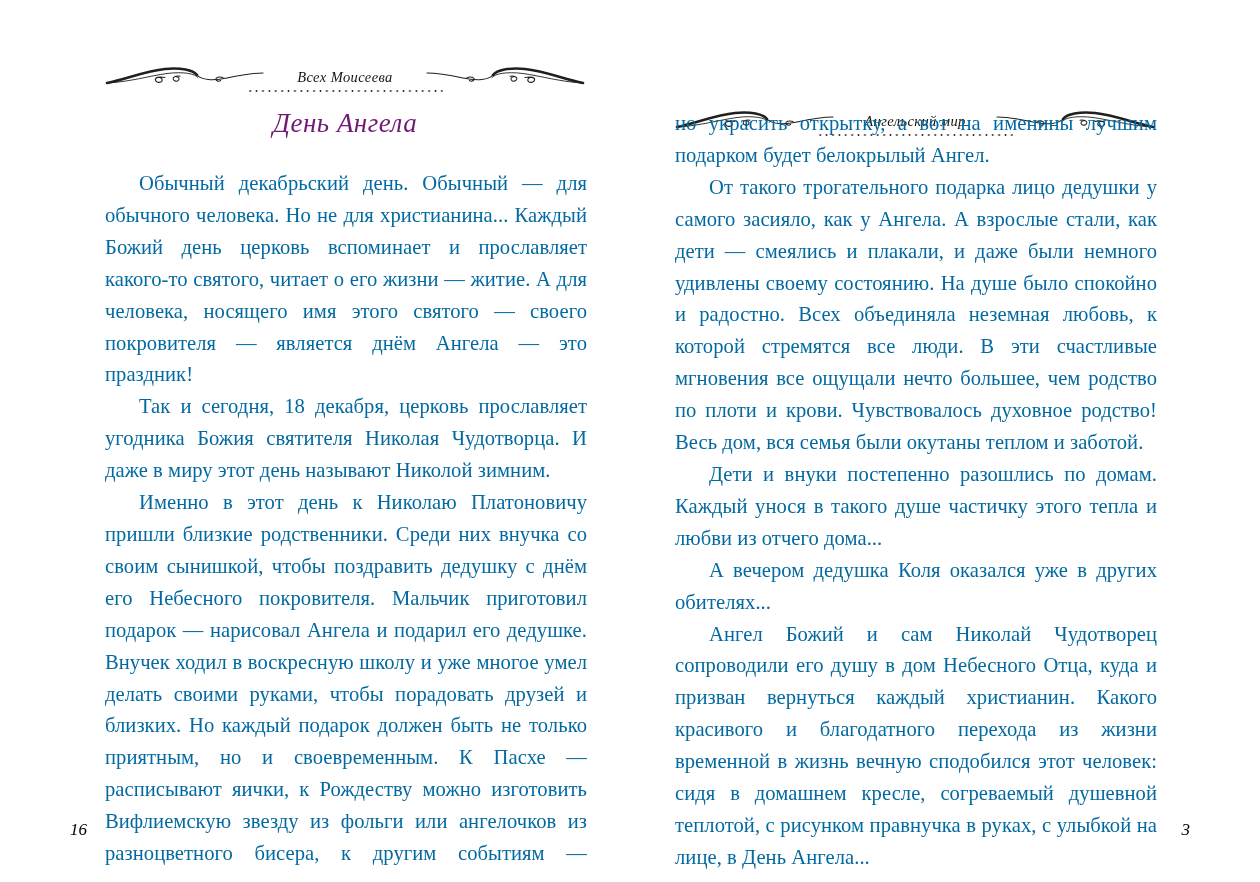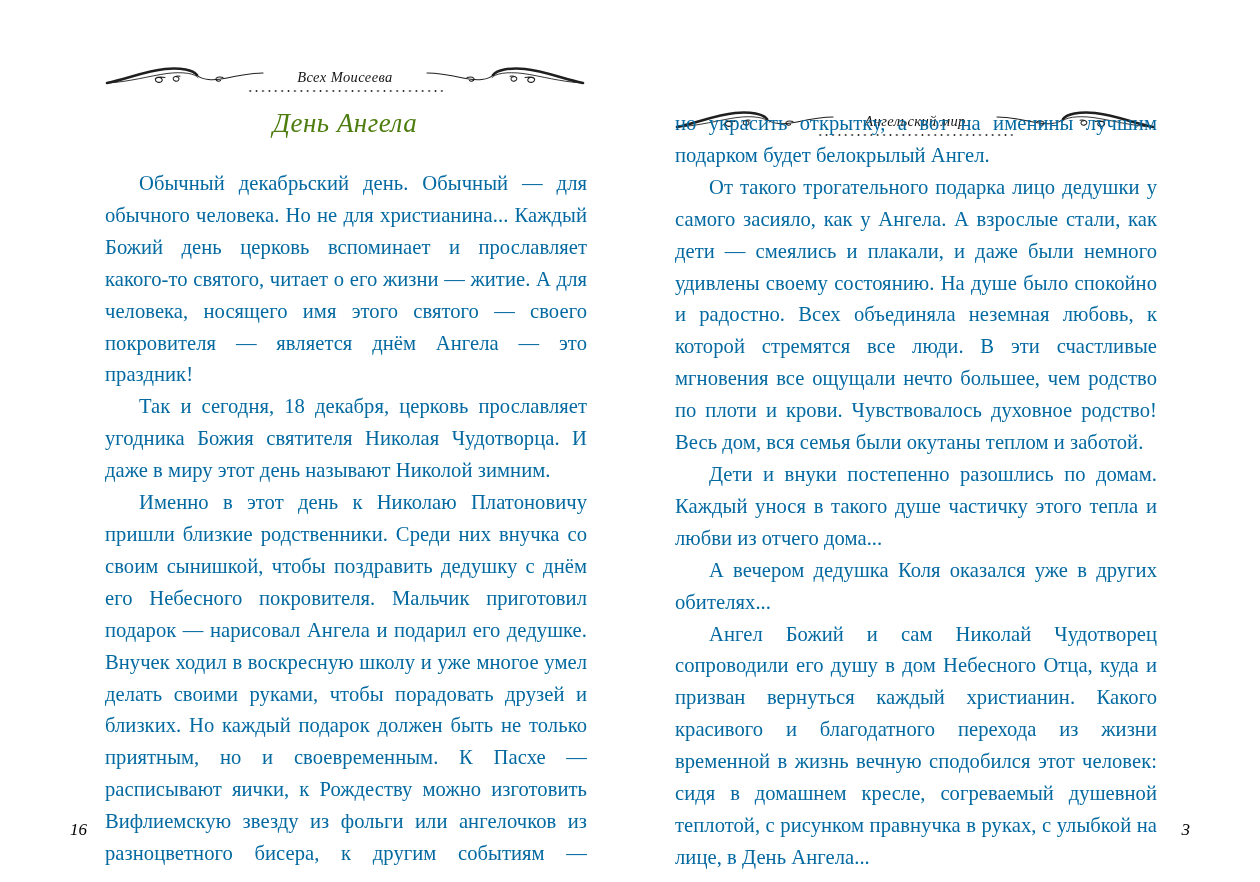--- a/index.html
+++ b/index.html
@@ -83,21 +83,21 @@
   
   .chapter-title {
     position: absolute;
     top: 108px;
     left: 105px;
     width: 480px;
     text-align: center;
     font-style: italic;
     font-size: 27px;
     letter-spacing: 0.5px;
-    color: #4d7c0f;
+    color: #701a75;
   }
 
   
   .body-col {
     position: absolute;
     width: 482px;
     font-size: 20.6px;
     line-height: 31.9px;
     text-align: justify;
     text-justify: inter-word;

